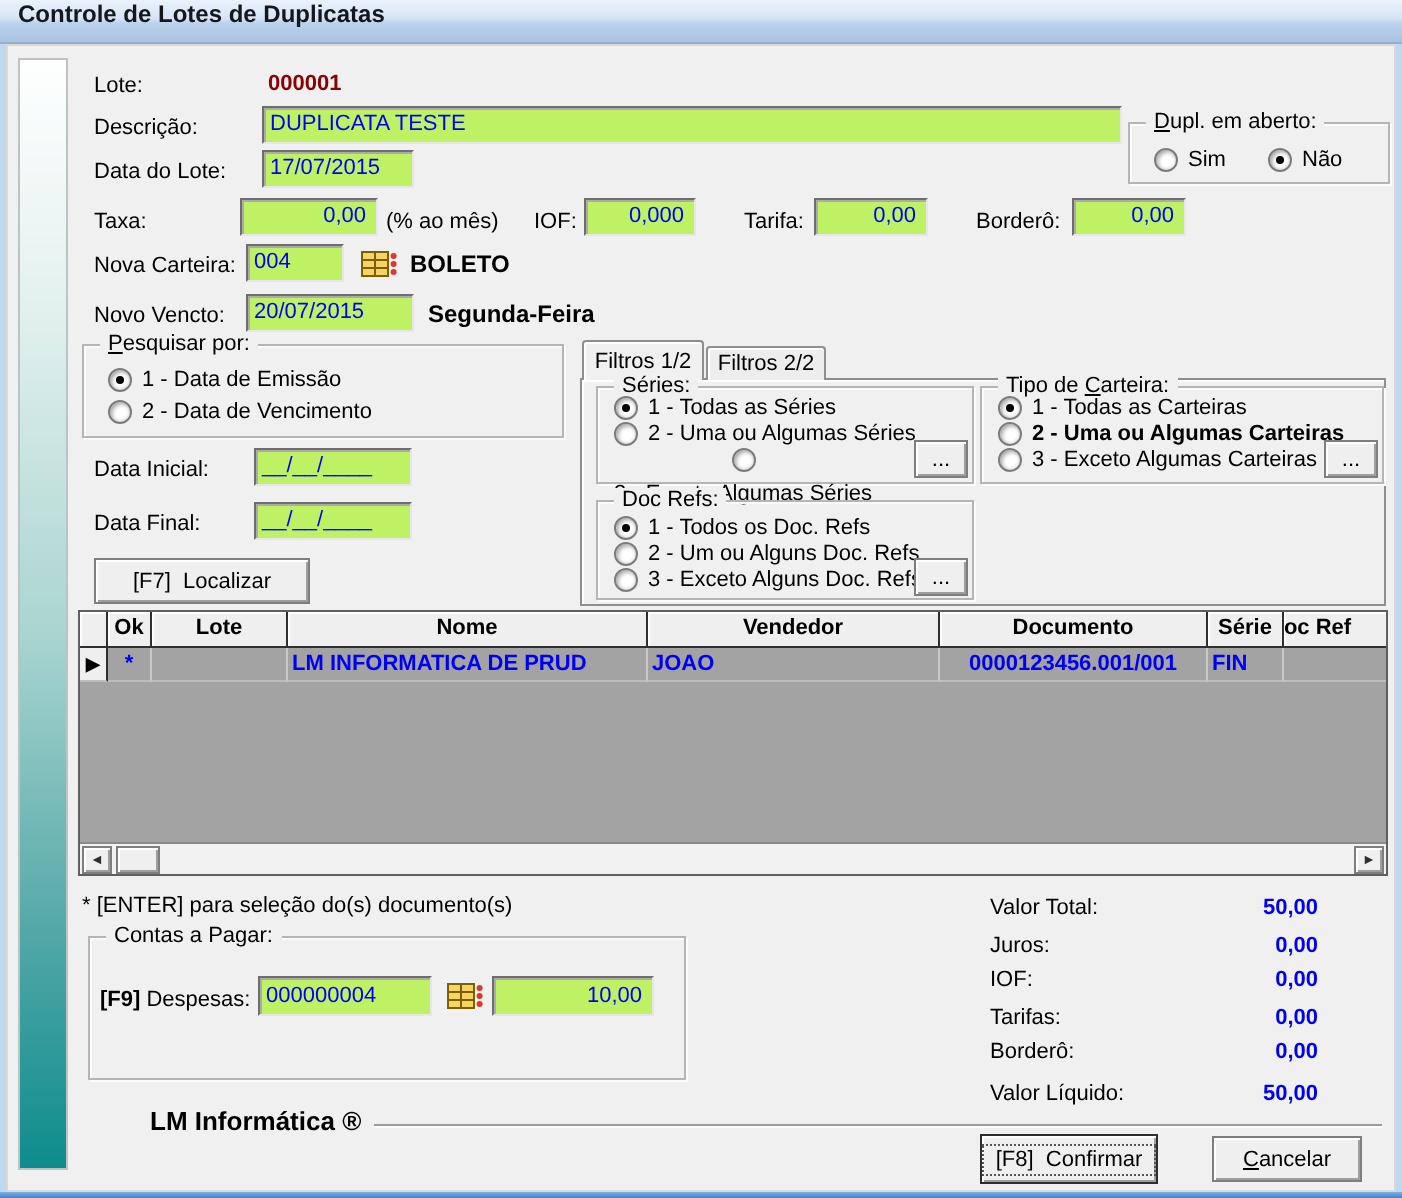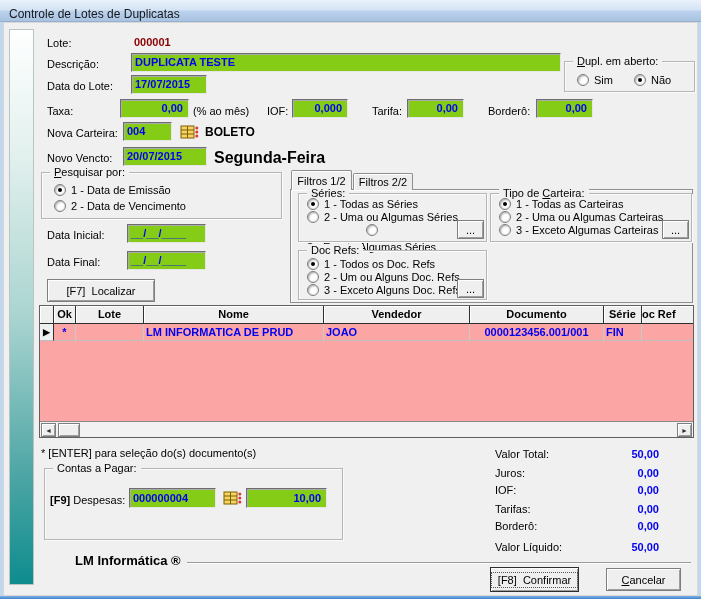--- a/index.html
+++ b/index.html
@@ -1,51 +1,51 @@
 <!DOCTYPE html>
 <html><head>
 <meta charset="utf-8">
 <style>
   html,body{margin:0;padding:0;background:#fff;}
   *{box-sizing:border-box;}
   .window{position:relative;width:701px;height:599px;font-family:"Liberation Sans",sans-serif;
     font-size:11px;color:#000;background:#F0F0F0;box-shadow:inset 0 0 0 1px #6F94B8;overflow:hidden;}
   .titlebar{position:absolute;left:0;top:0;width:701px;height:22px;
     background:linear-gradient(#EAF2FB 0%,#D5E4F5 45%,#BBD1EC 55%,#A8C3E2 100%);
-    border-bottom:1px solid #96AFCC;display:flex;align-items:flex-end;padding-left:9px;font-size:12px;color:#14181c;}
+    border-bottom:1px solid #96AFCC;display:flex;align-items:flex-start;padding-left:9px;font-size:12px;color:#14181c;font-weight:bold;}
   .frame-l,.frame-r{position:absolute;top:22px;bottom:0;width:3px;background:#BFD7EF;}
   .frame-l{left:0;} .frame-r{right:0;}
   .frame-b{position:absolute;left:0;right:0;bottom:0;height:3px;background:linear-gradient(#7FB0E4,#3E83CF);}
   .client{position:absolute;left:3px;top:22px;width:695px;height:574px;background:#F0F0F0;border:1px solid #D8D8D8;}
   .sidebar{position:absolute;left:5px;top:6px;width:25px;height:556px;border:1px solid #B9C4C4;
     background:linear-gradient(180deg,#FEFFFF 0%,#E3F1EE 22%,#A9D4D0 52%,#4EA6A5 80%,#0E8C8E 100%);}
   .lbl{position:absolute;white-space:pre;line-height:13px;}
   .b{font-weight:bold;}
   .maroon{color:#8B0000;font-weight:bold;}
-  .tb{position:absolute;background:#84cc16;border:1px solid;border-color:#6E6E6E #E6E6E6 #E6E6E6 #6E6E6E;
-    box-shadow:inset 1px 1px 0 #ABABAB;height:19px;line-height:17px;padding:0 3px;color:#0000F2;font-weight:bold;white-space:pre;overflow:hidden;}
+  .tb{position:absolute;background:#bef264;border:1px solid;border-color:#6E6E6E #E6E6E6 #E6E6E6 #6E6E6E;
+    box-shadow:inset 1px 1px 0 #ABABAB;height:19px;line-height:17px;padding:0 3px;color:#0000F2;font-weight:normal;white-space:pre;overflow:hidden;}
   .num{text-align:right;padding-right:5px;}
   .grp{position:absolute;border:1px solid #B5B5B5;box-shadow:1px 1px 0 #FBFBFB,inset 1px 1px 0 #FBFBFB;}
   .leg{position:absolute;top:-7px;left:8px;background:#F0F0F0;padding:0 4px;white-space:pre;line-height:13px;}
   .accel{text-decoration:underline;}
   .rrow{position:absolute;display:flex;align-items:center;gap:5px;white-space:pre;line-height:12px;}
   .radio{width:12px;height:12px;border-radius:50%;background:#fff;border:1px solid #7B7B7B;
     box-shadow:inset 1px 1px 2px rgba(0,0,0,.35),inset -1px -1px 1px #F2F2F2;position:relative;flex:none;}
   .radio.on::after{content:"";position:absolute;left:3px;top:3px;width:4px;height:4px;border-radius:50%;background:#000;}
   .btn{position:absolute;background:#EFEFEF;border:1px solid #7E7E7E;
     box-shadow:inset 1px 1px 0 #FFF,inset -1px -1px 0 #9E9E9E;display:flex;align-items:center;justify-content:center;white-space:pre;cursor:default;}
   .btn-default{border-color:#2E2E2E;}
   .focus-rect{border:1px dotted #555;padding:1px 6px;white-space:pre;}
   .more-btn{position:absolute;width:27px;height:19px;background:#EFEFEF;border:1px solid #7E7E7E;
     box-shadow:inset 1px 1px 0 #FFF,inset -1px -1px 0 #9E9E9E;display:flex;align-items:center;justify-content:center;}
   .tab{position:absolute;background:#F0F0F0;border:1px solid #8E8E8E;border-bottom:none;
     box-shadow:inset 1px 1px 0 #FFF;border-radius:2px 2px 0 0;display:flex;align-items:center;justify-content:center;white-space:pre;}
   .tab.inactive{background:#EDEDED;}
   .tabpanel{position:absolute;background:#F0F0F0;border:1px solid #8E8E8E;box-shadow:inset 1px 1px 0 #FFF;}
-  .grid{position:absolute;left:35px;top:282px;width:655px;height:133px;background:#fca5a5;border:1px solid #5F5F5F;overflow:hidden;}
+  .grid{position:absolute;left:35px;top:282px;width:655px;height:133px;background:#a3a3a3;border:1px solid #5F5F5F;overflow:hidden;}
   .ghead{display:flex;height:18px;}
   .gh{flex:none;background:#EFEFEF;border-right:1px solid #2F2F2F;border-bottom:1px solid #2F2F2F;
     box-shadow:inset 1px 1px 0 #FFF;font-weight:bold;text-align:center;line-height:17px;overflow:hidden;white-space:pre;}
   .grow{display:flex;height:17px;}
   .gc{flex:none;border-right:1px solid #C9C9C9;border-bottom:1px solid #BDBDBD;line-height:16px;
     color:#0000F2;font-weight:bold;white-space:pre;overflow:hidden;padding:0 2px;}
   .gsel{background:#EFEFEF;border-right:1px solid #2F2F2F;color:#000;text-align:center;padding:0;}
   .hsb{position:absolute;left:0;right:0;bottom:0;height:16px;background:#F2F2F2;border-top:1px solid #8A8A8A;}
   .sb-btn{position:absolute;top:1px;width:15px;height:14px;background:#EFEFEF;border:1px solid #7E7E7E;
     box-shadow:inset 1px 1px 0 #FFF,inset -1px -1px 0 #9E9E9E;font-size:7px;display:flex;align-items:center;justify-content:center;color:#2F2F2F;}
@@ -111,21 +111,21 @@
         <line x1="7.5" y1="3" x2="7.5" y2="15" stroke="#7E5E00"></line>
         <circle cx="16.8" cy="5" r="1.5" fill="#DE362B"></circle>
         <circle cx="16.8" cy="9" r="1.5" fill="#DE362B"></circle>
         <circle cx="16.8" cy="13" r="1.5" fill="#DE362B"></circle>
       </svg>
     </span>
     <div class="lbl b" style="left:201px;top:103px;font-size:12px;">BOLETO</div>
 
     <div class="lbl" style="left:43px;top:129px;">Novo Vencto:</div>
     <div class="tb" style="left:119px;top:124px;width:84px;">20/07/2015</div>
-    <div class="lbl b" style="left:210px;top:128px;font-size:16px;">Segunda-Feira</div>
+    <div class="lbl b" style="left:210px;top:128px;font-size:12px;">Segunda-Feira</div>
 
     <div class="grp" style="left:37px;top:149px;width:241px;height:47px;">
       <span class="leg"><span class="accel">P</span><span>esquisar por:</span></span>
       <div class="rrow" style="left:12px;top:11px;">
         <span class="radio on"></span>
         <span>1 - Data de Emissão</span>
       </div>
       <div class="rrow" style="left:12px;top:27px;">
         <span class="radio"></span>
         <span>2 - Data de Vencimento</span>
@@ -167,21 +167,21 @@
         <span>...</span>
       </div>
     </div>
 
     <div class="grp" style="left:486px;top:170px;width:202px;height:49px;z-index:3;">
       <span class="leg"><span>Tipo de </span><span class="accel">C</span><span>arteira:</span></span>
       <div class="rrow" style="left:8px;top:4px;">
         <span class="radio on"></span>
         <span>1 - Todas as Carteiras</span>
       </div>
-      <div class="rrow" style="left:8px;top:17px;">
+      <div class="rrow" style="left:8px;top:17px;font-weight:bold;">
         <span class="radio"></span>
         <span>2 - Uma ou Algumas Carteiras</span>
       </div>
       <div class="rrow" style="left:8px;top:30px;">
         <span class="radio"></span>
         <span>3 - Exceto Algumas Carteiras</span>
       </div>
       <div class="more-btn" style="left:171px;top:26px;">
         <span>...</span>
       </div>

